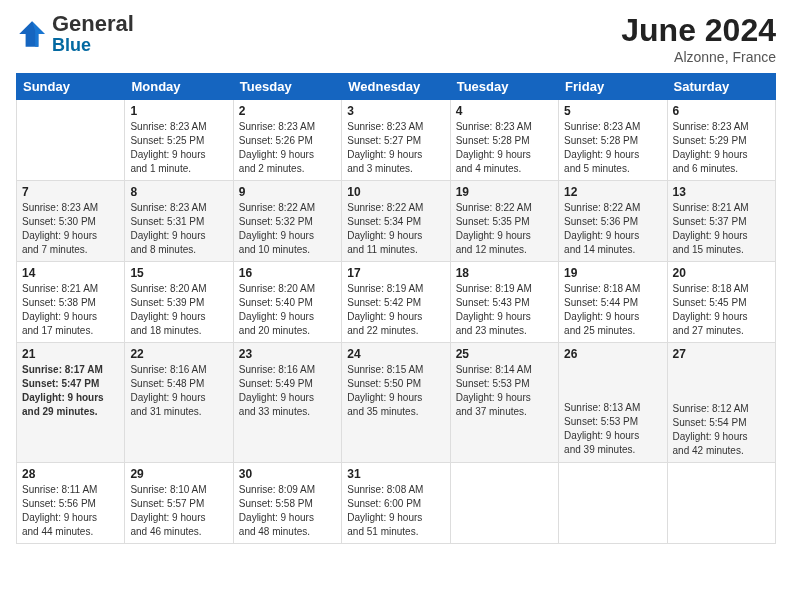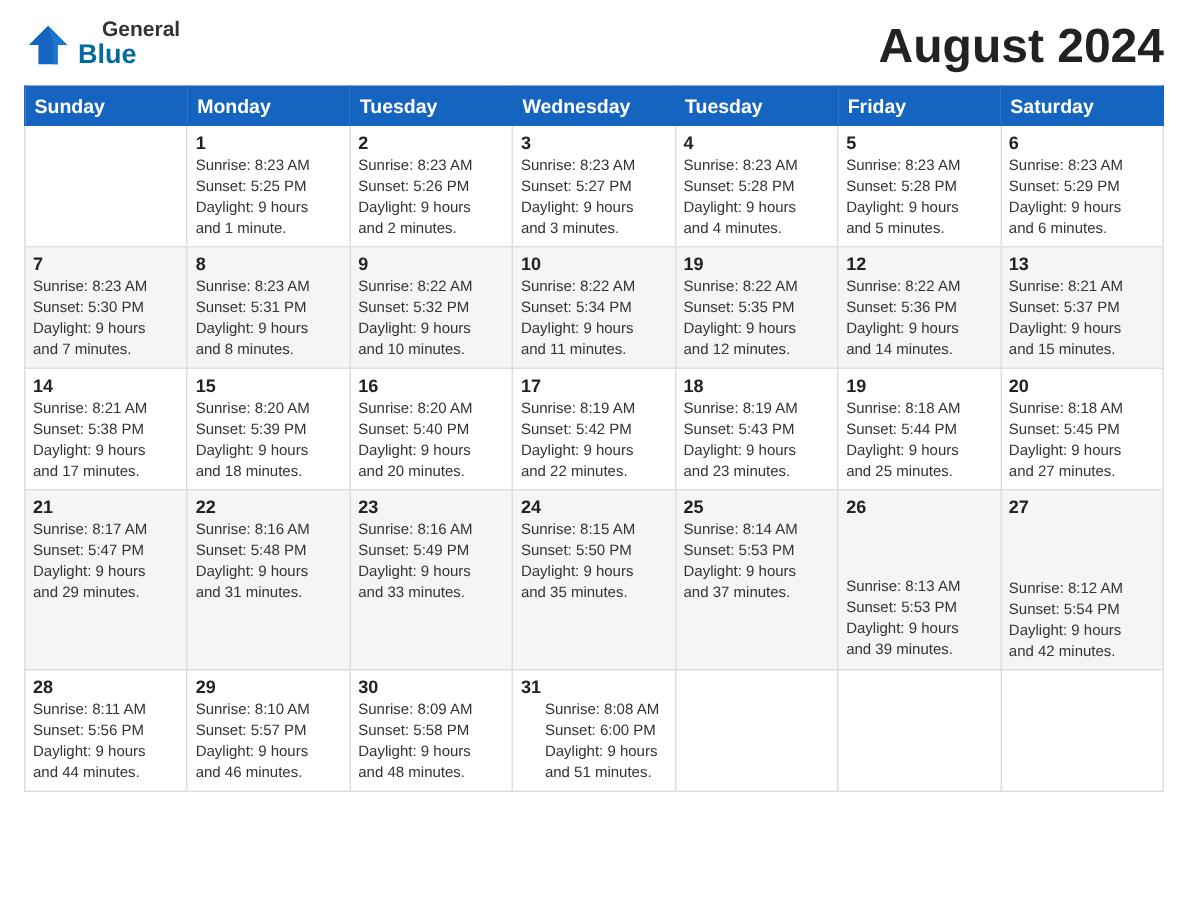--- a/index.html
+++ b/index.html
@@ -25,24 +25,23 @@
     .logo {
       display: flex;
       align-items: center;
     }
     .logo-text {
       display: flex;
       flex-direction: column;
       line-height: 1.1;
     }
     .logo-general {
-      font-size: 14px;
+      font-size: 22px;
       font-weight: bold;
       color: #333;
-      margin-left: 16px;
     }
     .logo-blue {
       font-size: 18px;
       font-weight: bold;
       color: #0369a1;
     }
     .logo-icon {
       width: 32px;
       height: 32px;
       margin-right: 4px;
@@ -116,21 +115,22 @@
       <svg class="logo-icon" viewBox="0 0 40 40">
         <polygon points="20,4 36,20 28,20 28,36 12,36 12,20 4,20" fill="#1565c0"></polygon>
         <polygon points="20,4 36,20 28,20 28,36 24,36 24,16 20,4" fill="#1976d2"></polygon>
       </svg>
       <div class="logo-text">
         <span class="logo-general">General</span>
         <span class="logo-blue">Blue</span>
       </div>
     </div>
     <div class="title-block">
-      <div class="month-title">August 2024</div>
+      <div class="month-title">June 2024</div>
+      <div class="location">Alzonne, France</div>
     </div>
   </div>
 
   <table class="calendar">
     <thead>
       <tr>
         <th>Sunday</th>
         <th>Monday</th>
         <th>Tuesday</th>
         <th>Wednesday</th>
@@ -283,21 +283,21 @@
             <span class="day-number">20</span>
             <div class="day-info" style="white-space: pre-line;">Sunrise: 8:18 AM
 Sunset: 5:45 PM
 Daylight: 9 hours
 and 27 minutes.</div>
           </td>
         </tr>
         <tr>
           <td>
             <span class="day-number">21</span>
-            <div class="day-info" style="white-space: pre-line;">Sunrise: 8:17 AM
+            <div class="day-info" style="white-space: pre-line; font-weight: bold;">Sunrise: 8:17 AM
 Sunset: 5:47 PM
 Daylight: 9 hours
 and 29 minutes.</div>
           </td>
           <td>
             <span class="day-number">22</span>
             <div class="day-info" style="white-space: pre-line;">Sunrise: 8:16 AM
 Sunset: 5:48 PM
 Daylight: 9 hours
 and 31 minutes.</div>
@@ -355,21 +355,21 @@
           </td>
           <td>
             <span class="day-number">30</span>
             <div class="day-info" style="white-space: pre-line;">Sunrise: 8:09 AM
 Sunset: 5:58 PM
 Daylight: 9 hours
 and 48 minutes.</div>
           </td>
           <td>
             <span class="day-number">31</span>
-            <div class="day-info" style="white-space: pre-line; margin-left: 16px;">Sunrise: 8:08 AM
+            <div class="day-info" style="white-space: pre-line;">Sunrise: 8:08 AM
 Sunset: 6:00 PM
 Daylight: 9 hours
 and 51 minutes.</div>
           </td>
           <td class="empty-cell"></td>
           <td class="empty-cell"></td>
           <td class="empty-cell"></td>
         </tr>
       </tbody>
   </table>

